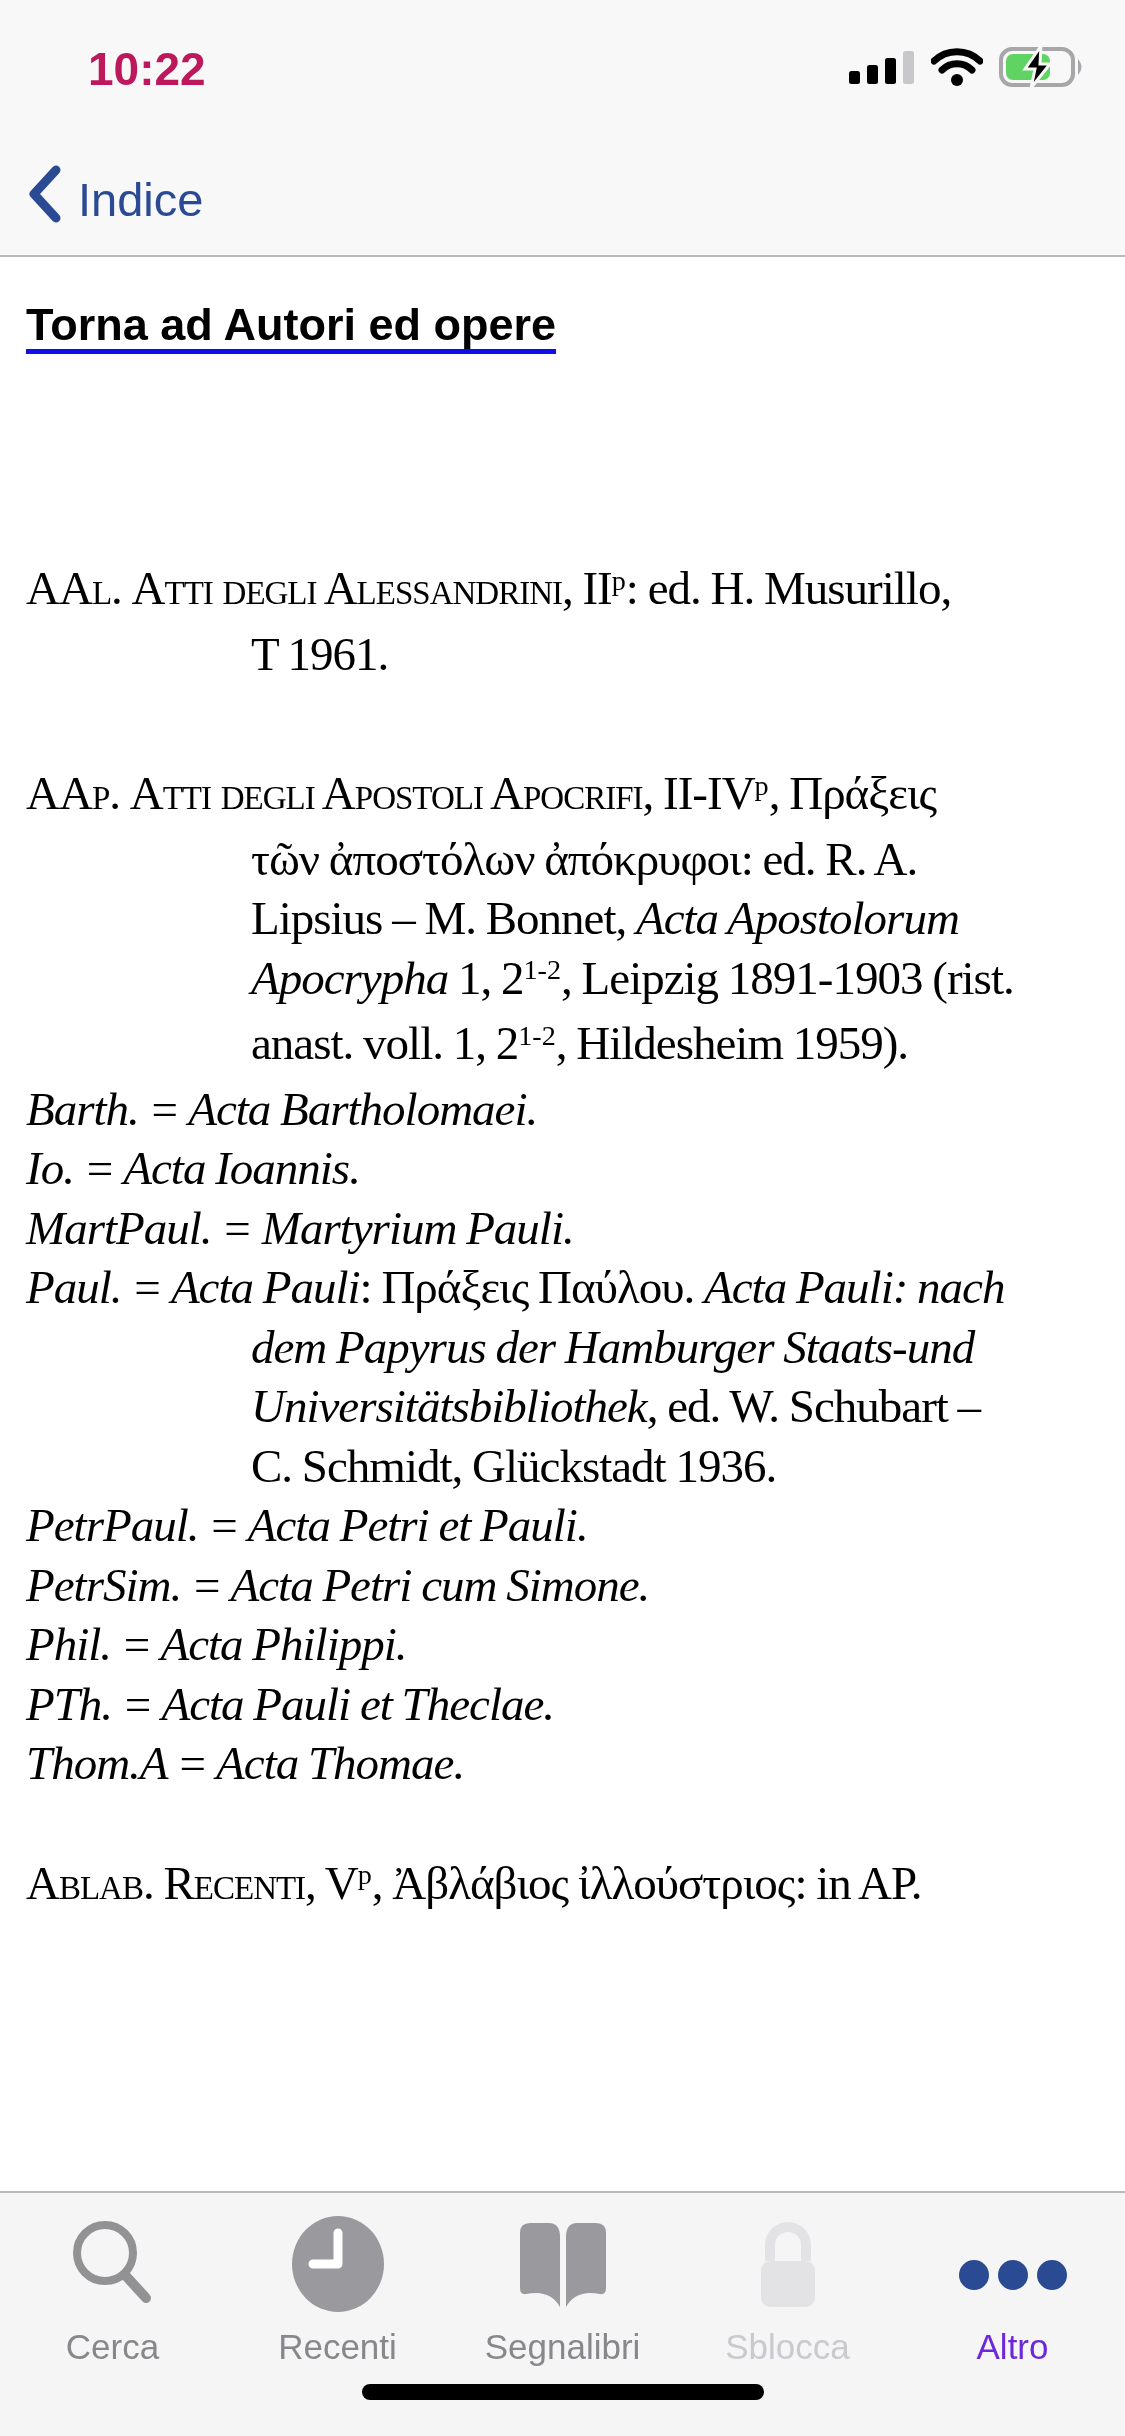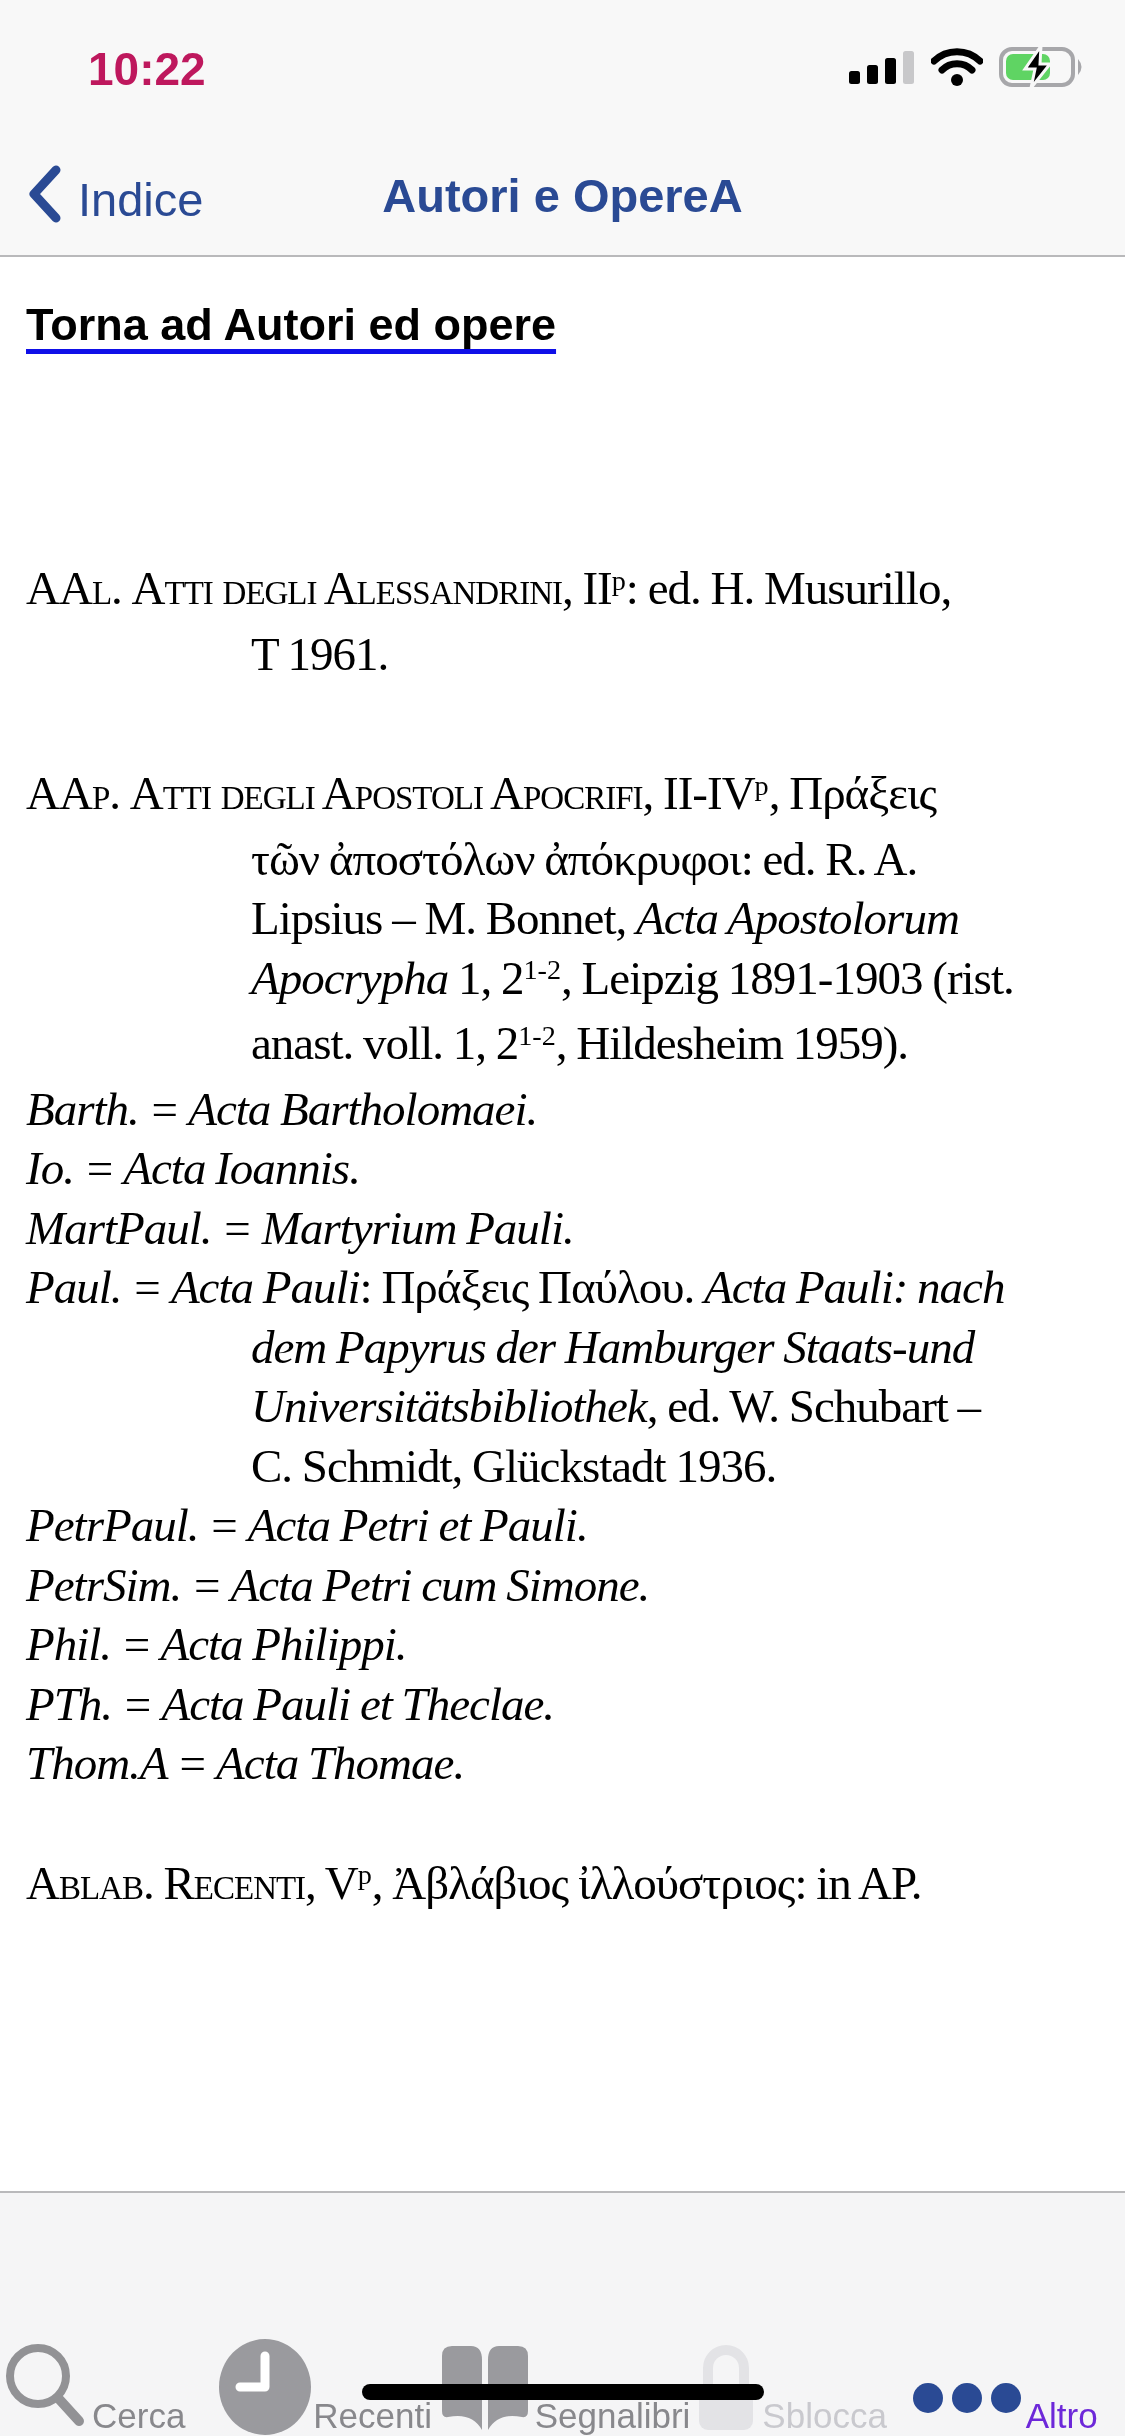--- a/index.html
+++ b/index.html
@@ -49,21 +49,21 @@
   .gap-lg{margin-top:80px;}
   .gap-md{margin-top:60px;}
   .sc{font-variant:small-caps;}
   .it{font-style:italic;}
   .sup{font-size:60%;position:relative;top:-0.5em;vertical-align:baseline;letter-spacing:0;}
   
   .tabbar{
     position:absolute;left:0;right:0;bottom:0;height:243px;
     background:#f5f5f6;border-top:2px solid #b9b9bb;display:flex;z-index:3;
   }
-  .tab{flex:1;display:flex;align-items:flex-end;padding-top:22px;cursor:pointer;}
+  .tab{flex:1;display:flex;flex-direction:column;align-items:center;padding-top:22px;cursor:pointer;}
   .tab-icon{height:98px;display:flex;align-items:flex-end;justify-content:center;}
   .tab-label{margin-top:14px;font-size:35px;color:#88888c;}
   .tab--active .tab-label{color:#6d28d9;}
   .tab--disabled .tab-label{color:#c9c9ce;}
   .home-indicator{
     position:absolute;bottom:36px;left:50%;transform:translateX(-50%);
     width:402px;height:16px;border-radius:9px;background:#000;z-index:5;
   }
 </style>
 </head>
@@ -97,21 +97,20 @@
     </span>
   </div>
   <div class="nav-back">
     <span>
       <svg width="36" height="60" viewBox="0 0 36 60">
         <path d="M30 6 L8 30 L30 54" fill="none" stroke="#2a4a94" stroke-width="9" stroke-linecap="round" stroke-linejoin="round"></path>
       </svg>
     </span>
     <span class="back-label">Indice</span>
   </div>
-  <div class="nav-title">Autori e OpereA</div>
 </div>
 
 <div class="content">
   <div class="content-inner">
     <a class="return-link">Torna ad Autori ed opere</a>
     <div>
       <p class="entry gap-xl"><span class="sc">AAl.</span><span> </span><span class="sc">Atti degli Alessandrini</span><span>, II</span><span class="sup">p</span><span>: ed. H. Musurillo,</span><br><span>T 1961.</span></p>
       <p class="entry gap-lg"><span class="sc">AAp.</span><span> </span><span class="sc">Atti degli Apostoli Apocrifi</span><span>, II-IV</span><span class="sup">p</span><span>, Πράξεις</span><br><span>τῶν ἀποστόλων ἀπόκρυφοι: ed. R. A.</span><br><span>Lipsius – M. Bonnet, </span><span class="it">Acta Apostolorum</span><br><span class="it">Apocrypha</span><span> 1, 2</span><span class="sup">1-2</span><span>, Leipzig 1891-1903 (rist.</span><br><span>anast. voll. 1, 2</span><span class="sup">1-2</span><span>, Hildesheim 1959).</span></p>
       <p class="entry"><span class="it">Barth. = Acta Bartholomaei.</span></p>
       <p class="entry"><span class="it">Io. = Acta Ioannis.</span></p>

